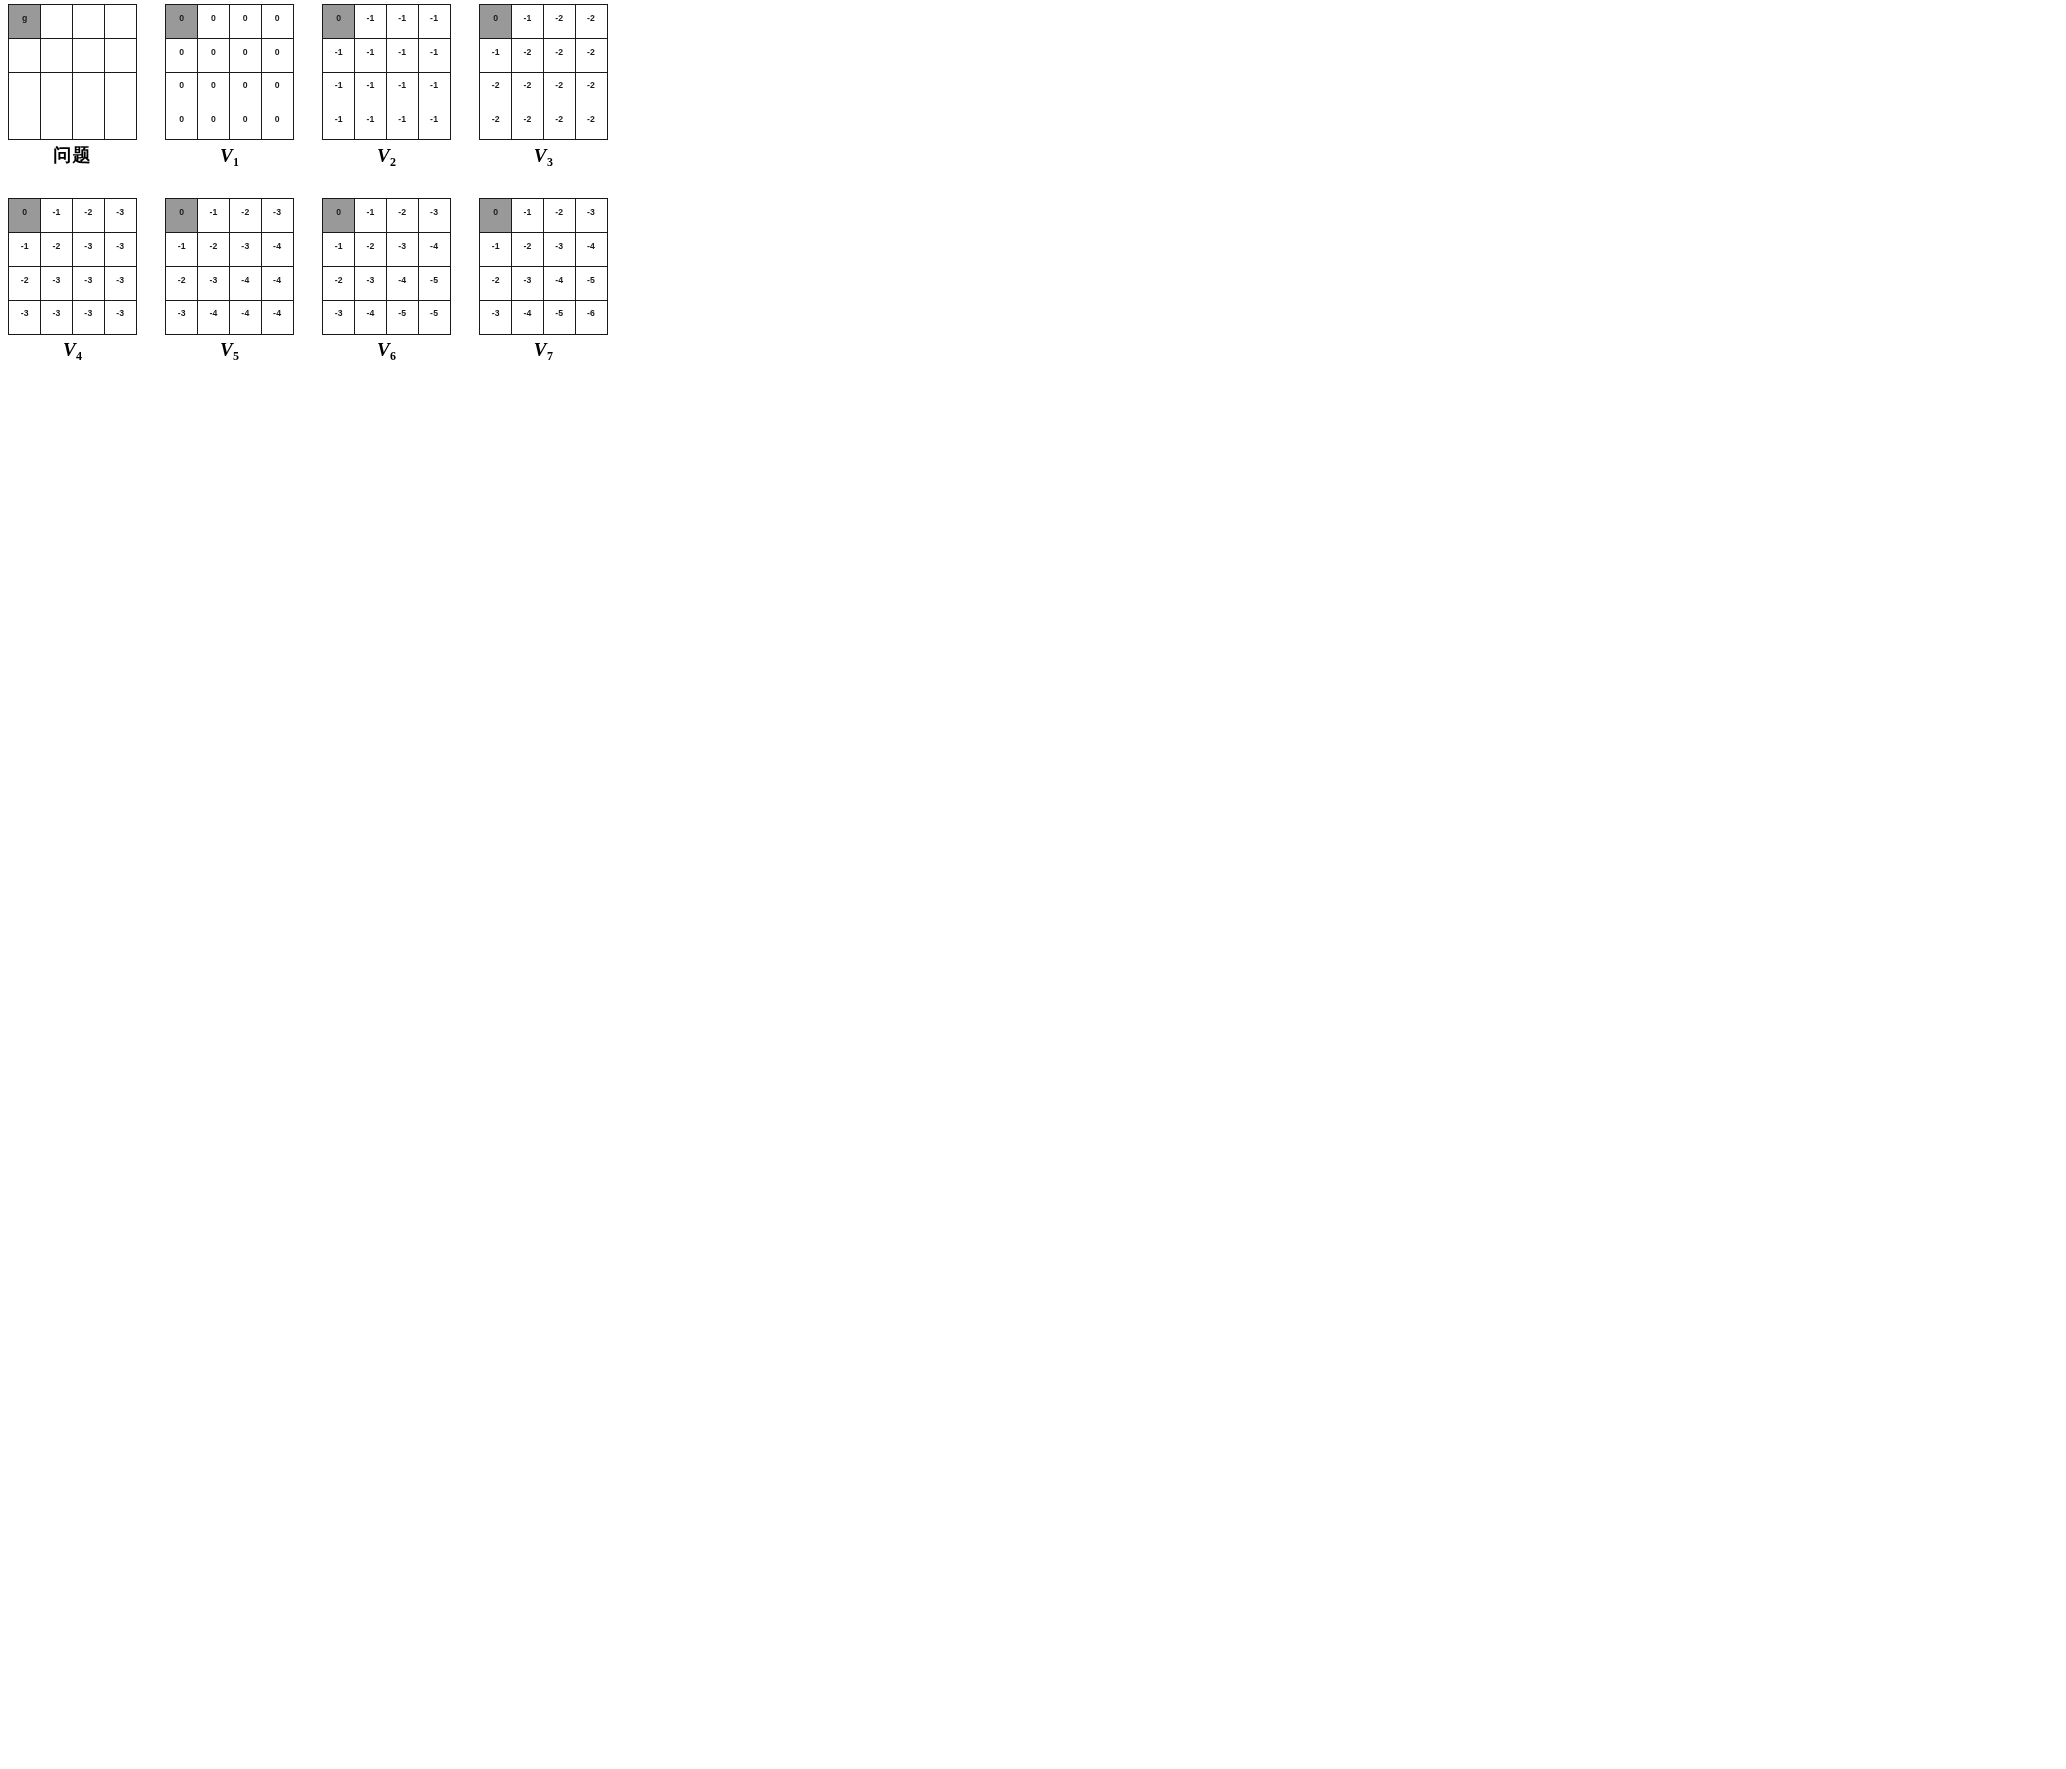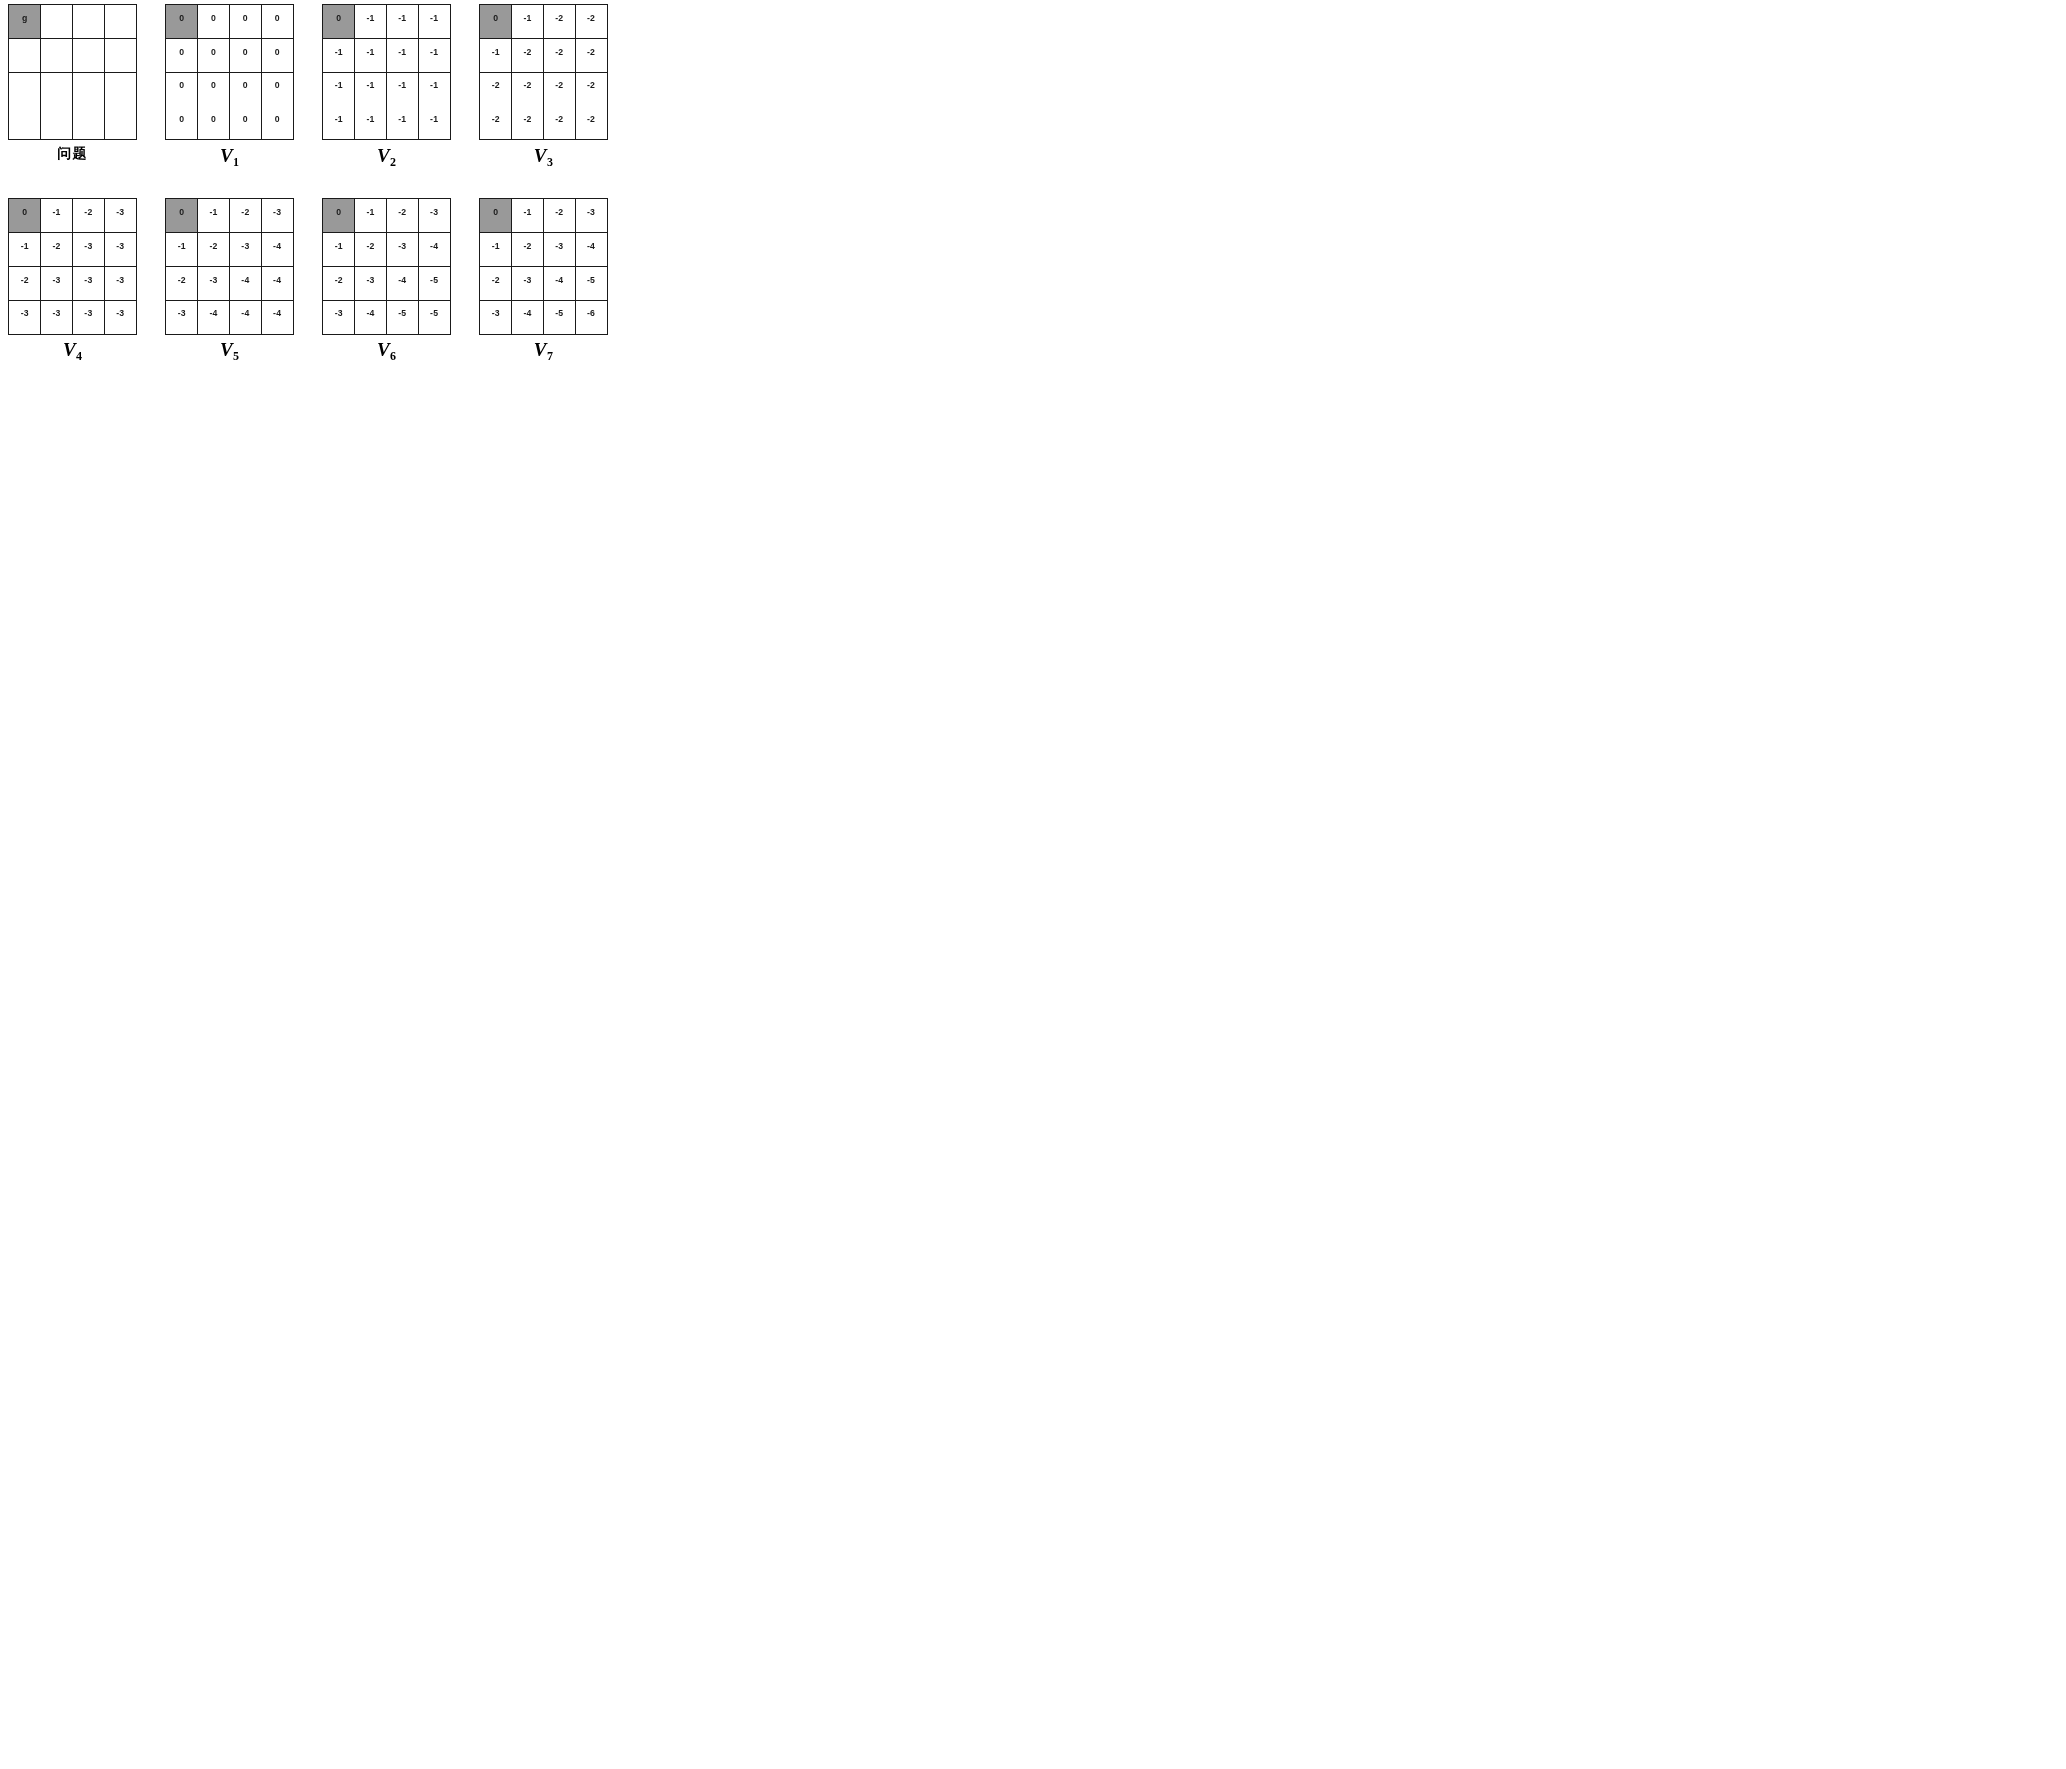--- a/index.html
+++ b/index.html
@@ -52,21 +52,21 @@
     letter-spacing:0.2px;
   }
   .cell.goal{ background:var(--goal); }
   .caption{
     margin-top:5.8px;
     text-align:center;
     line-height:1.1;
     color:#000;
   }
   .caption.cjk{
-    font-size:14px;
+    font-size:18px;
     font-weight:700;
     letter-spacing:1.2px;
     font-family:"Liberation Sans", sans-serif;
   }
   .caption.math .vbase{
     font-family:"Liberation Serif", serif;
     font-style:italic;
     font-weight:700;
     font-size:19px;
   }

